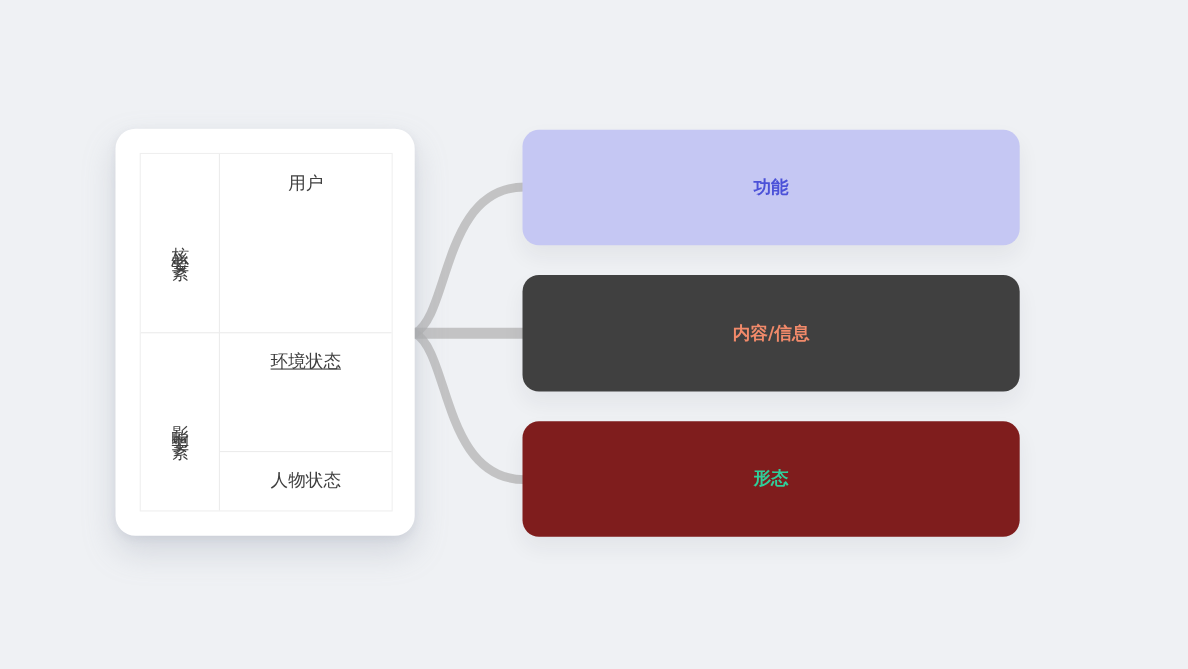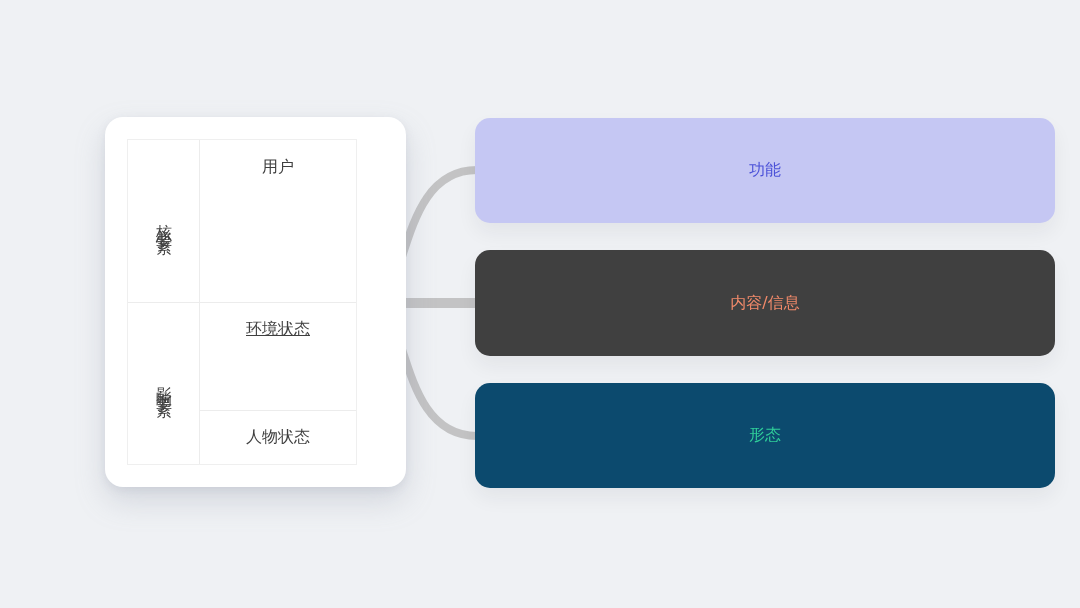--- a/index.html
+++ b/index.html
@@ -18,21 +18,21 @@
   svg.connectors {
     position: absolute;
     left: 0;
     top: 0;
   }
   
   .card {
     position: absolute;
     left: 105px;
     top: 117px;
-    width: 301px;
+    width: 272px;
     height: 370px;
     background: #ffffff;
     border-radius: 18px;
     box-shadow: 0 14px 30px rgba(141, 149, 166, 0.28), 0 3px 8px rgba(141, 149, 166, 0.15);
   }
   .elements-table {
     position: absolute;
     left: 22px;
     top: 22px;
     width: 228px;
@@ -64,33 +64,33 @@
     justify-content: center;
     font-weight: 500;
   }
   .td.bt { border-top: 1px solid #ececec; }
   .r1 { grid-row: 1; } .r2 { grid-row: 2; } .r3 { grid-row: 3; }
   .r4 { grid-row: 4; text-decoration: underline; } .r5 { grid-row: 5; } .r6 { grid-row: 6; }
   
   .node {
     position: absolute;
     left: 475px;
-    width: 580px;
+    width: 452px;
     height: 105px;
     border-radius: 15px;
     display: flex;
     align-items: center;
     justify-content: center;
     font-size: 16px;
-    font-weight: 400;
+    font-weight: 700;
     box-shadow: 0 10px 20px rgba(30, 41, 59, 0.06);
   }
   .node-function { top: 118px; background: #c5c7f3; color: #4b51d8; }
   .node-content  { top: 250px; background: #404040; color: #f28a6a; height: 106px; }
-  .node-form     { top: 383px; background: #0c4a6e; color: #2fcf9a; }
+  .node-form     { top: 383px; background: #7f1d1d; color: #2fcf9a; }
 </style>
 </head>
 <body>
 
 <div class="canvas">
 
   <svg class="connectors" width="1080" height="608" viewBox="0 0 1080 608">
     <g fill="none" stroke="#b1b1b1" stroke-opacity="0.72" stroke-linecap="round">
       <path d="M377 303 C 409 287, 402 170, 477 170" stroke-width="8"></path>
       <path d="M377 303 L 477 303" stroke-width="10"></path>

